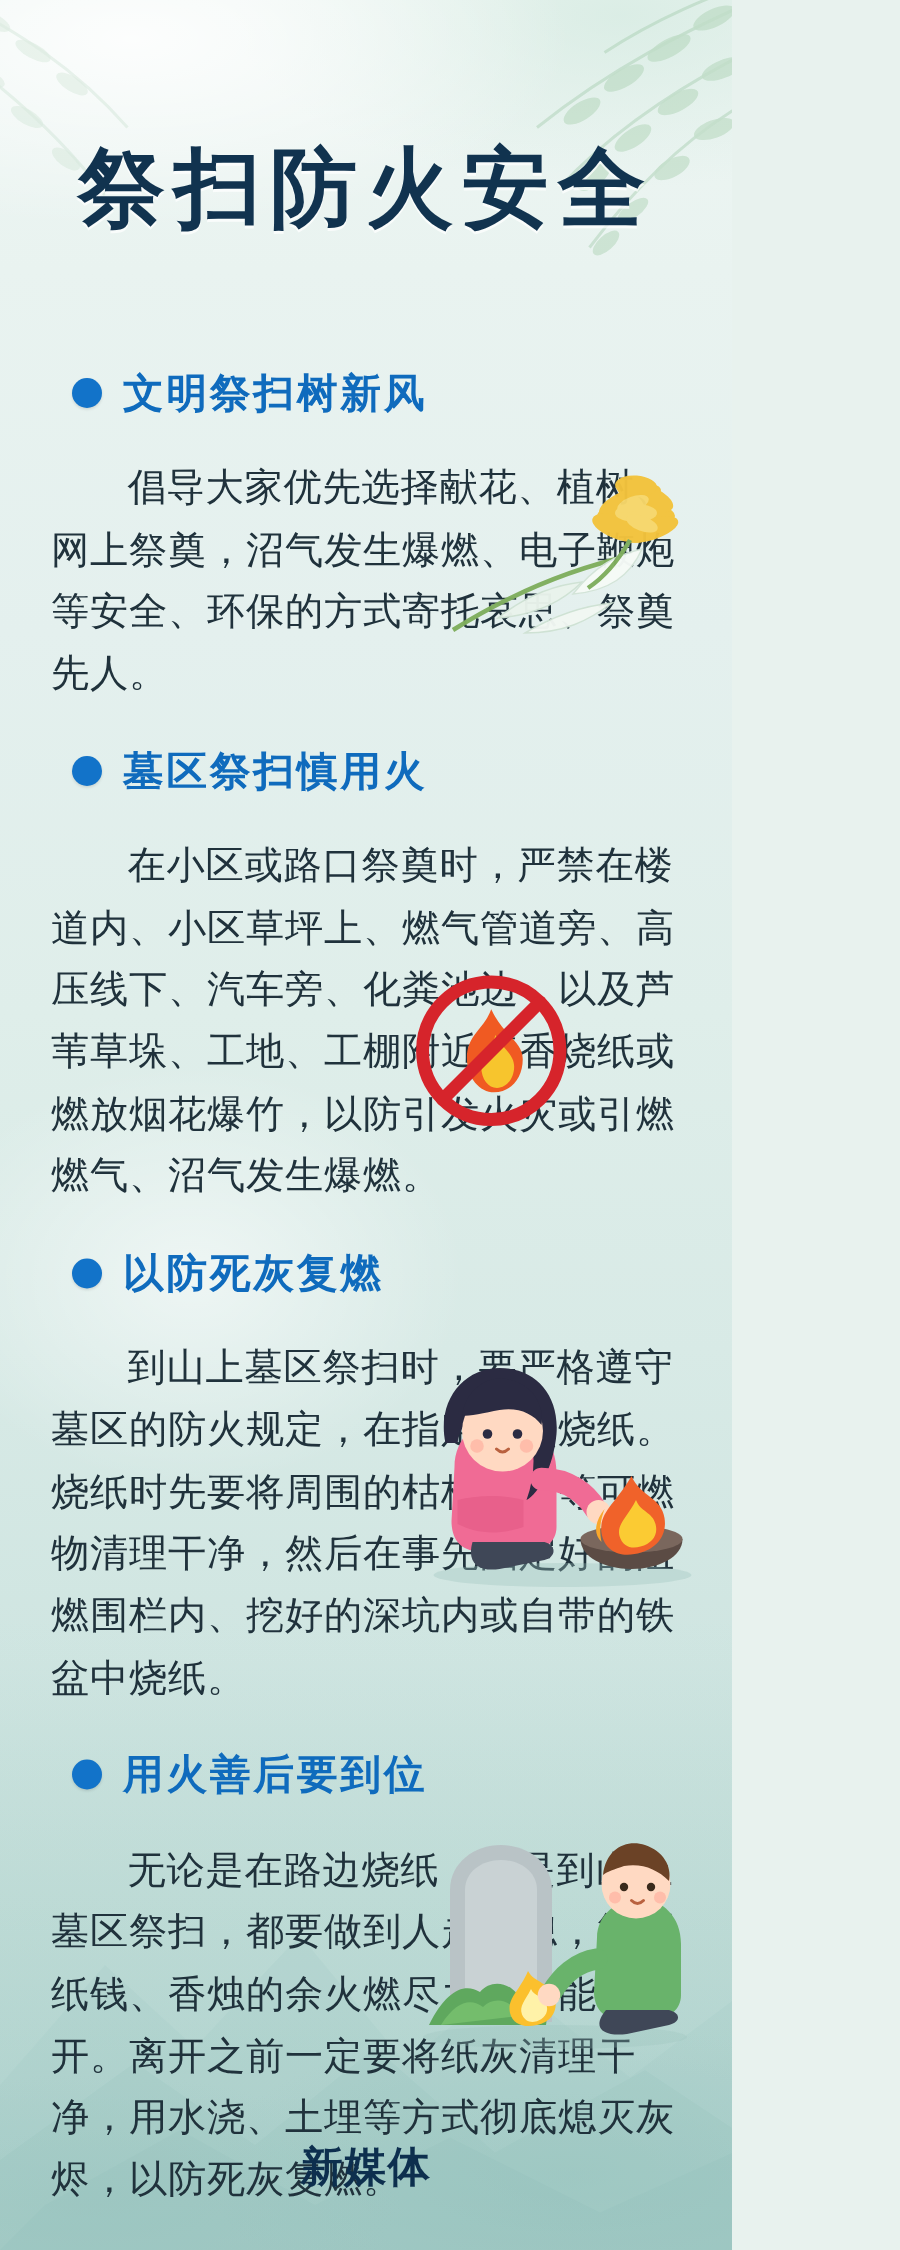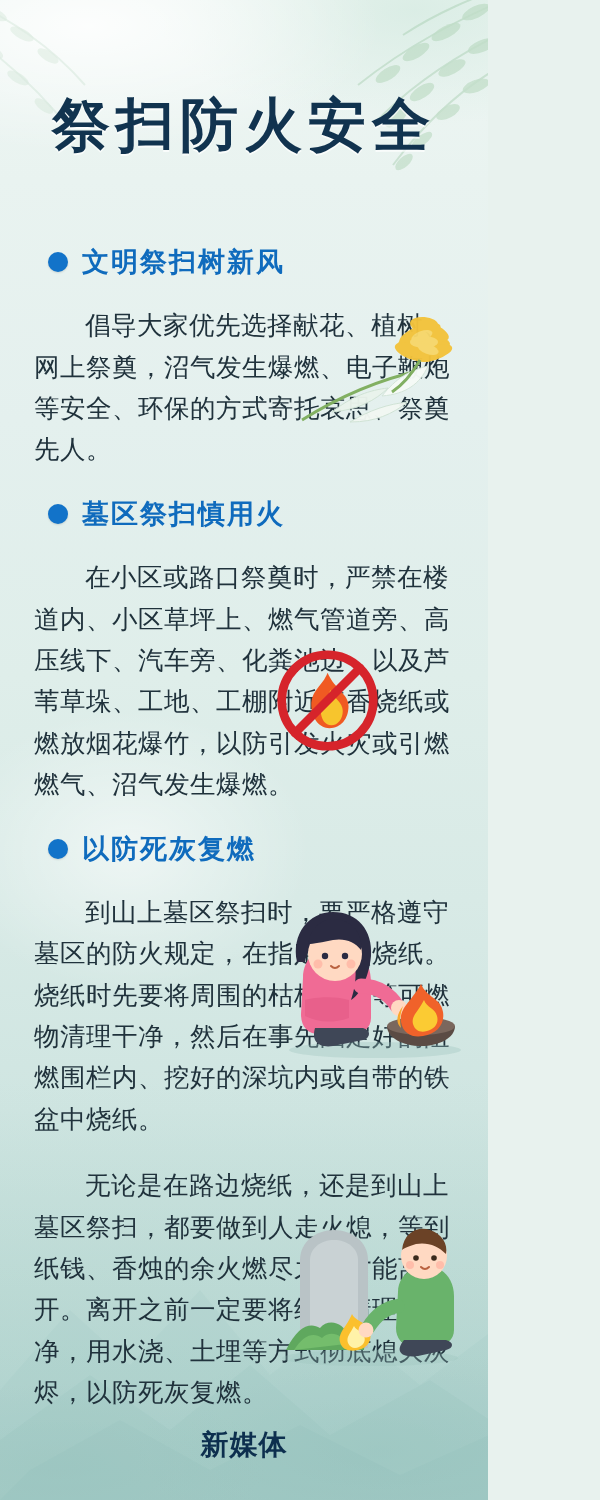--- a/index.html
+++ b/index.html
@@ -235,20 +235,24 @@
 
     <div class="section">
       <div class="sec-head">
         <span class="bullet"></span>
         <span class="sec-title">以防死灰复燃</span>
       </div>
       <p class="sec-body">到山上墓区祭扫时，要严格遵守墓区的防火规定，在指定地点烧纸。烧纸时先要将周围的枯枝落叶等可燃物清理干净，然后在事先圈定好的阻燃围栏内、挖好的深坑内或自带的铁盆中烧纸。</p>
     </div>
 
     <div class="section">
+      <div class="sec-head">
+        <span class="bullet"></span>
+        <span class="sec-title">用火善后要到位</span>
+      </div>
       <p class="sec-body">无论是在路边烧纸，还是到山上墓区祭扫，都要做到人走火熄，等到纸钱、香烛的余火燃尽之后才能离开。离开之前一定要将纸灰清理干净，用水浇、土埋等方式彻底熄灭灰烬，以防死灰复燃。</p>
     </div>
 
   </div>
 
   <svg class="art art-flower" viewBox="0 0 180 130">
     <g opacity="0.97">
       <path d="M10 120 C45 98 85 80 130 70" stroke="#7fae5e" stroke-width="3" fill="none"></path>
       <path d="M40 112 C60 96 78 90 96 88 C84 100 66 110 40 112 Z" fill="#eaf4ec" stroke="#cfe2d4" stroke-width="1"></path>
       <path d="M58 122 C78 110 96 104 116 102 C100 114 84 122 58 122 Z" fill="#f2f8f3" stroke="#cfe2d4" stroke-width="1"></path>

